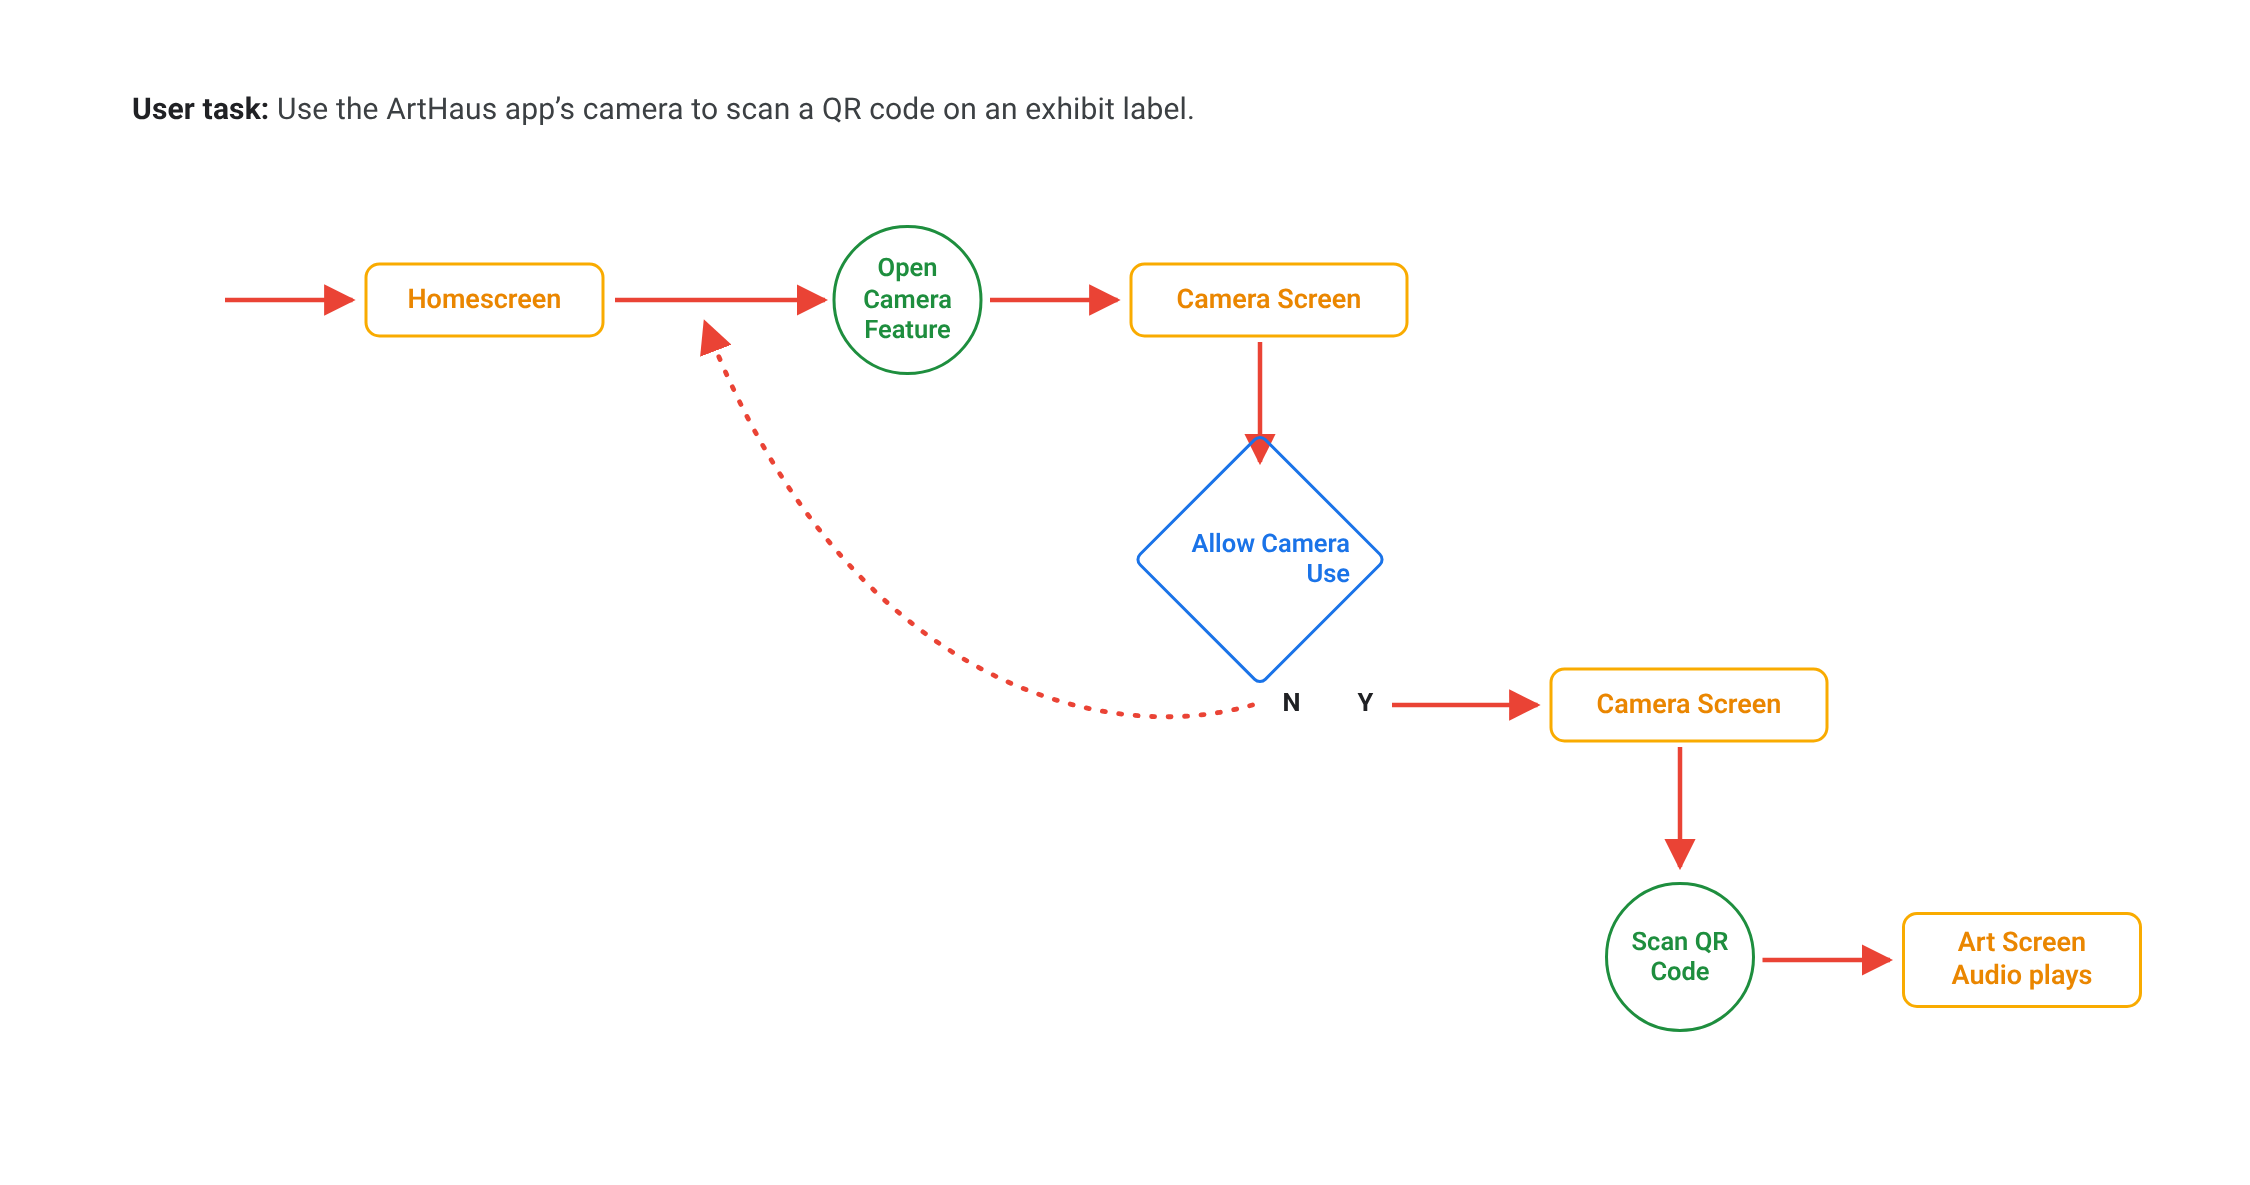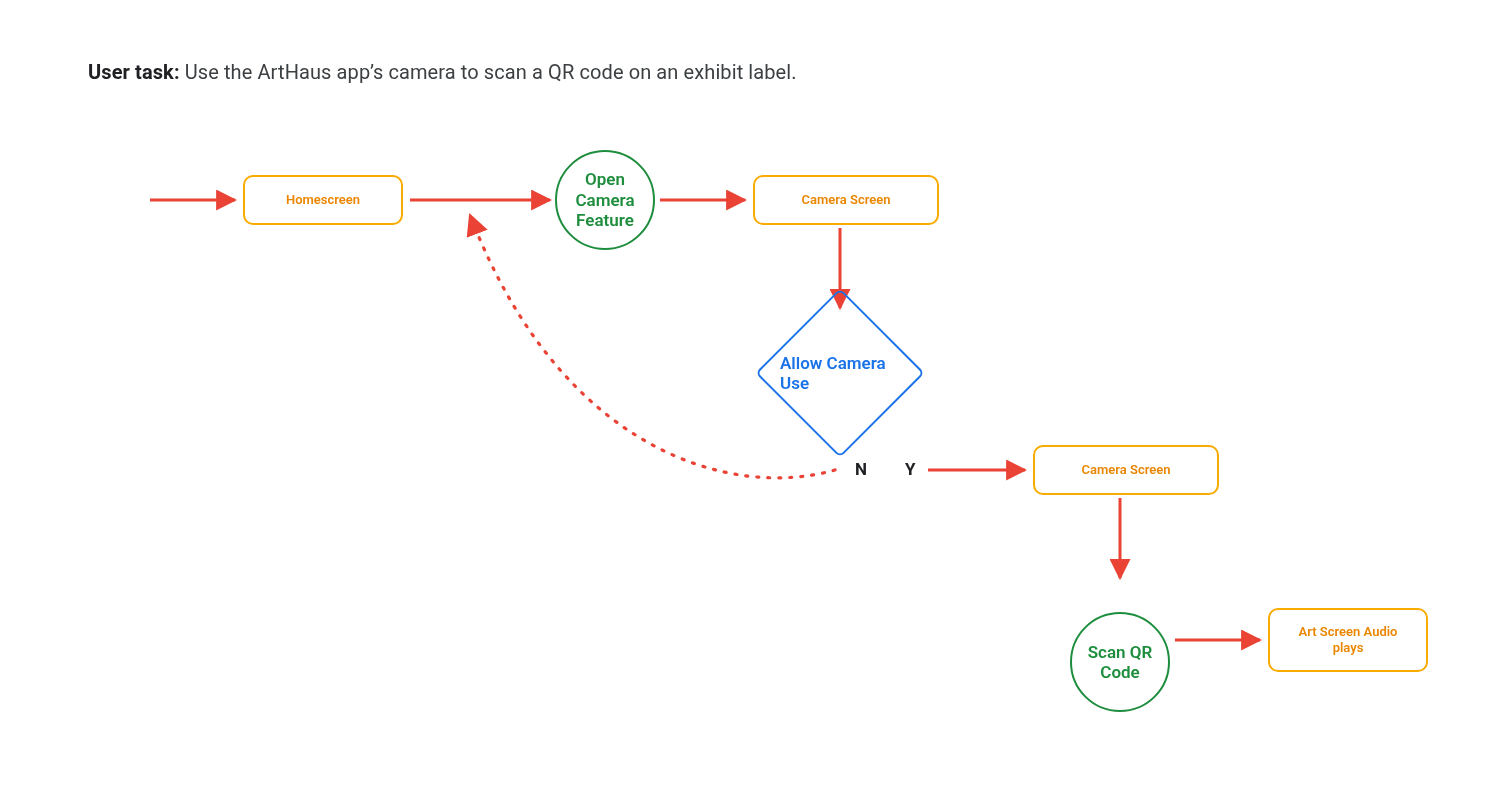--- a/index.html
+++ b/index.html
@@ -49,21 +49,21 @@
     font-weight: 600;
     font-size: 17px;
   }
   .rect {
     border: 2.5px solid #f9ab00;
     border-radius: 10px;
     color: #ea8600;
     font-weight: 600;
     padding: 0 18px;
     height: 50px;
-    font-size: 13px;
+    font-size: 18px;
   }
   .rect.tall {
     height: 64px;
     padding: 6px 18px;
   }
   .diamond-wrap {
     position: absolute;
     width: 120px;
     height: 120px;
   }
@@ -73,21 +73,21 @@
     border: 2.5px solid #1a73e8;
     transform: rotate(45deg);
     border-radius: 6px;
   }
   .diamond-label {
     position: absolute;
     inset: 0;
     display: flex;
     align-items: center;
     justify-content: center;
-    text-align: left;
+    text-align: right;
     color: #1a73e8;
     font-weight: 600;
     font-size: 17px;
     line-height: 1.2;
   }
   .branch-label {
     position: absolute;
     font-weight: 700;
     font-size: 17px;
     color: #202124;
@@ -152,21 +152,21 @@
     <div class="diamond-label">Allow Camera Use</div>
   </div>
 
   <div class="branch-label" style="left:855px; top:459px;">N</div>
   <div class="branch-label" style="left:905px; top:459px;">Y</div>
 
   <div class="node rect" style="left:1033px; top:445px; width:186px;">
     <span>Camera Screen</span>
   </div>
 
-  <div class="node circle" style="left:1070px; top:612px;">
+  <div class="node circle" style="left:1070px; top:588px;">
     <span style="padding:0 8px;">Scan QR Code</span>
   </div>
 
   <div class="node rect tall" style="left:1268px; top:608px; width:160px;align-items:center;">
     <span>Art Screen Audio plays</span>
   </div>
 
 </div>
 
 </body></html>

